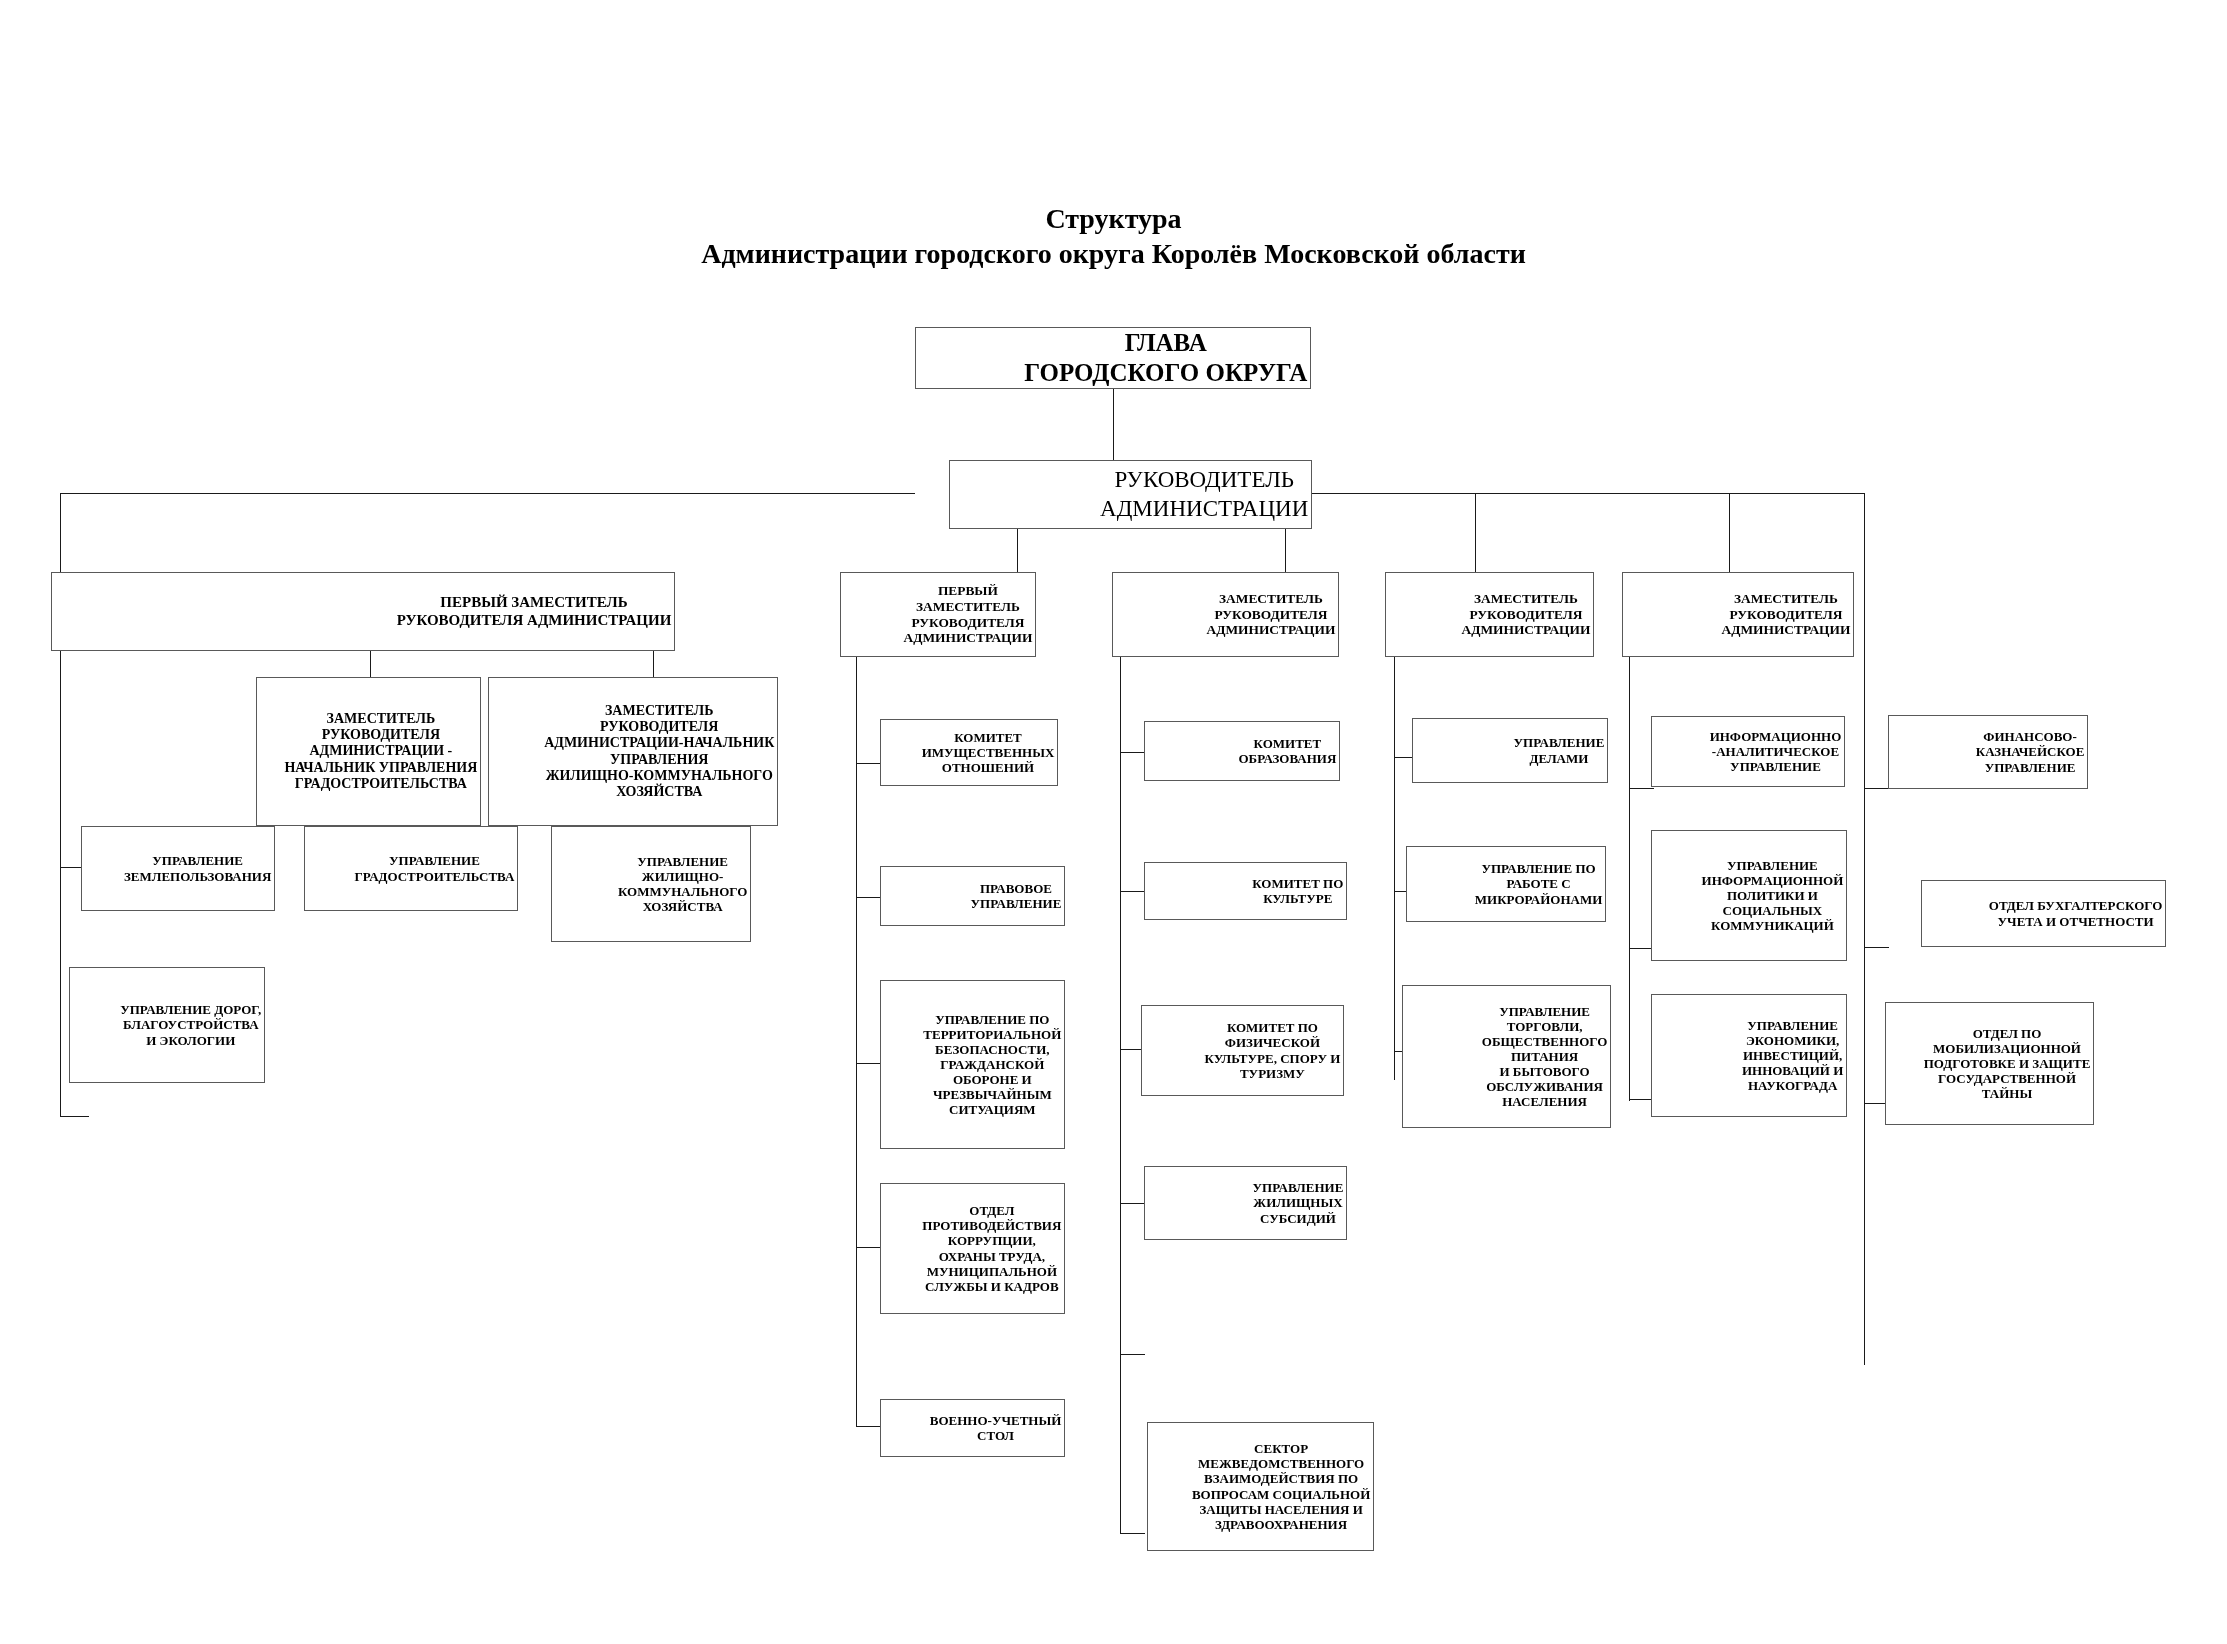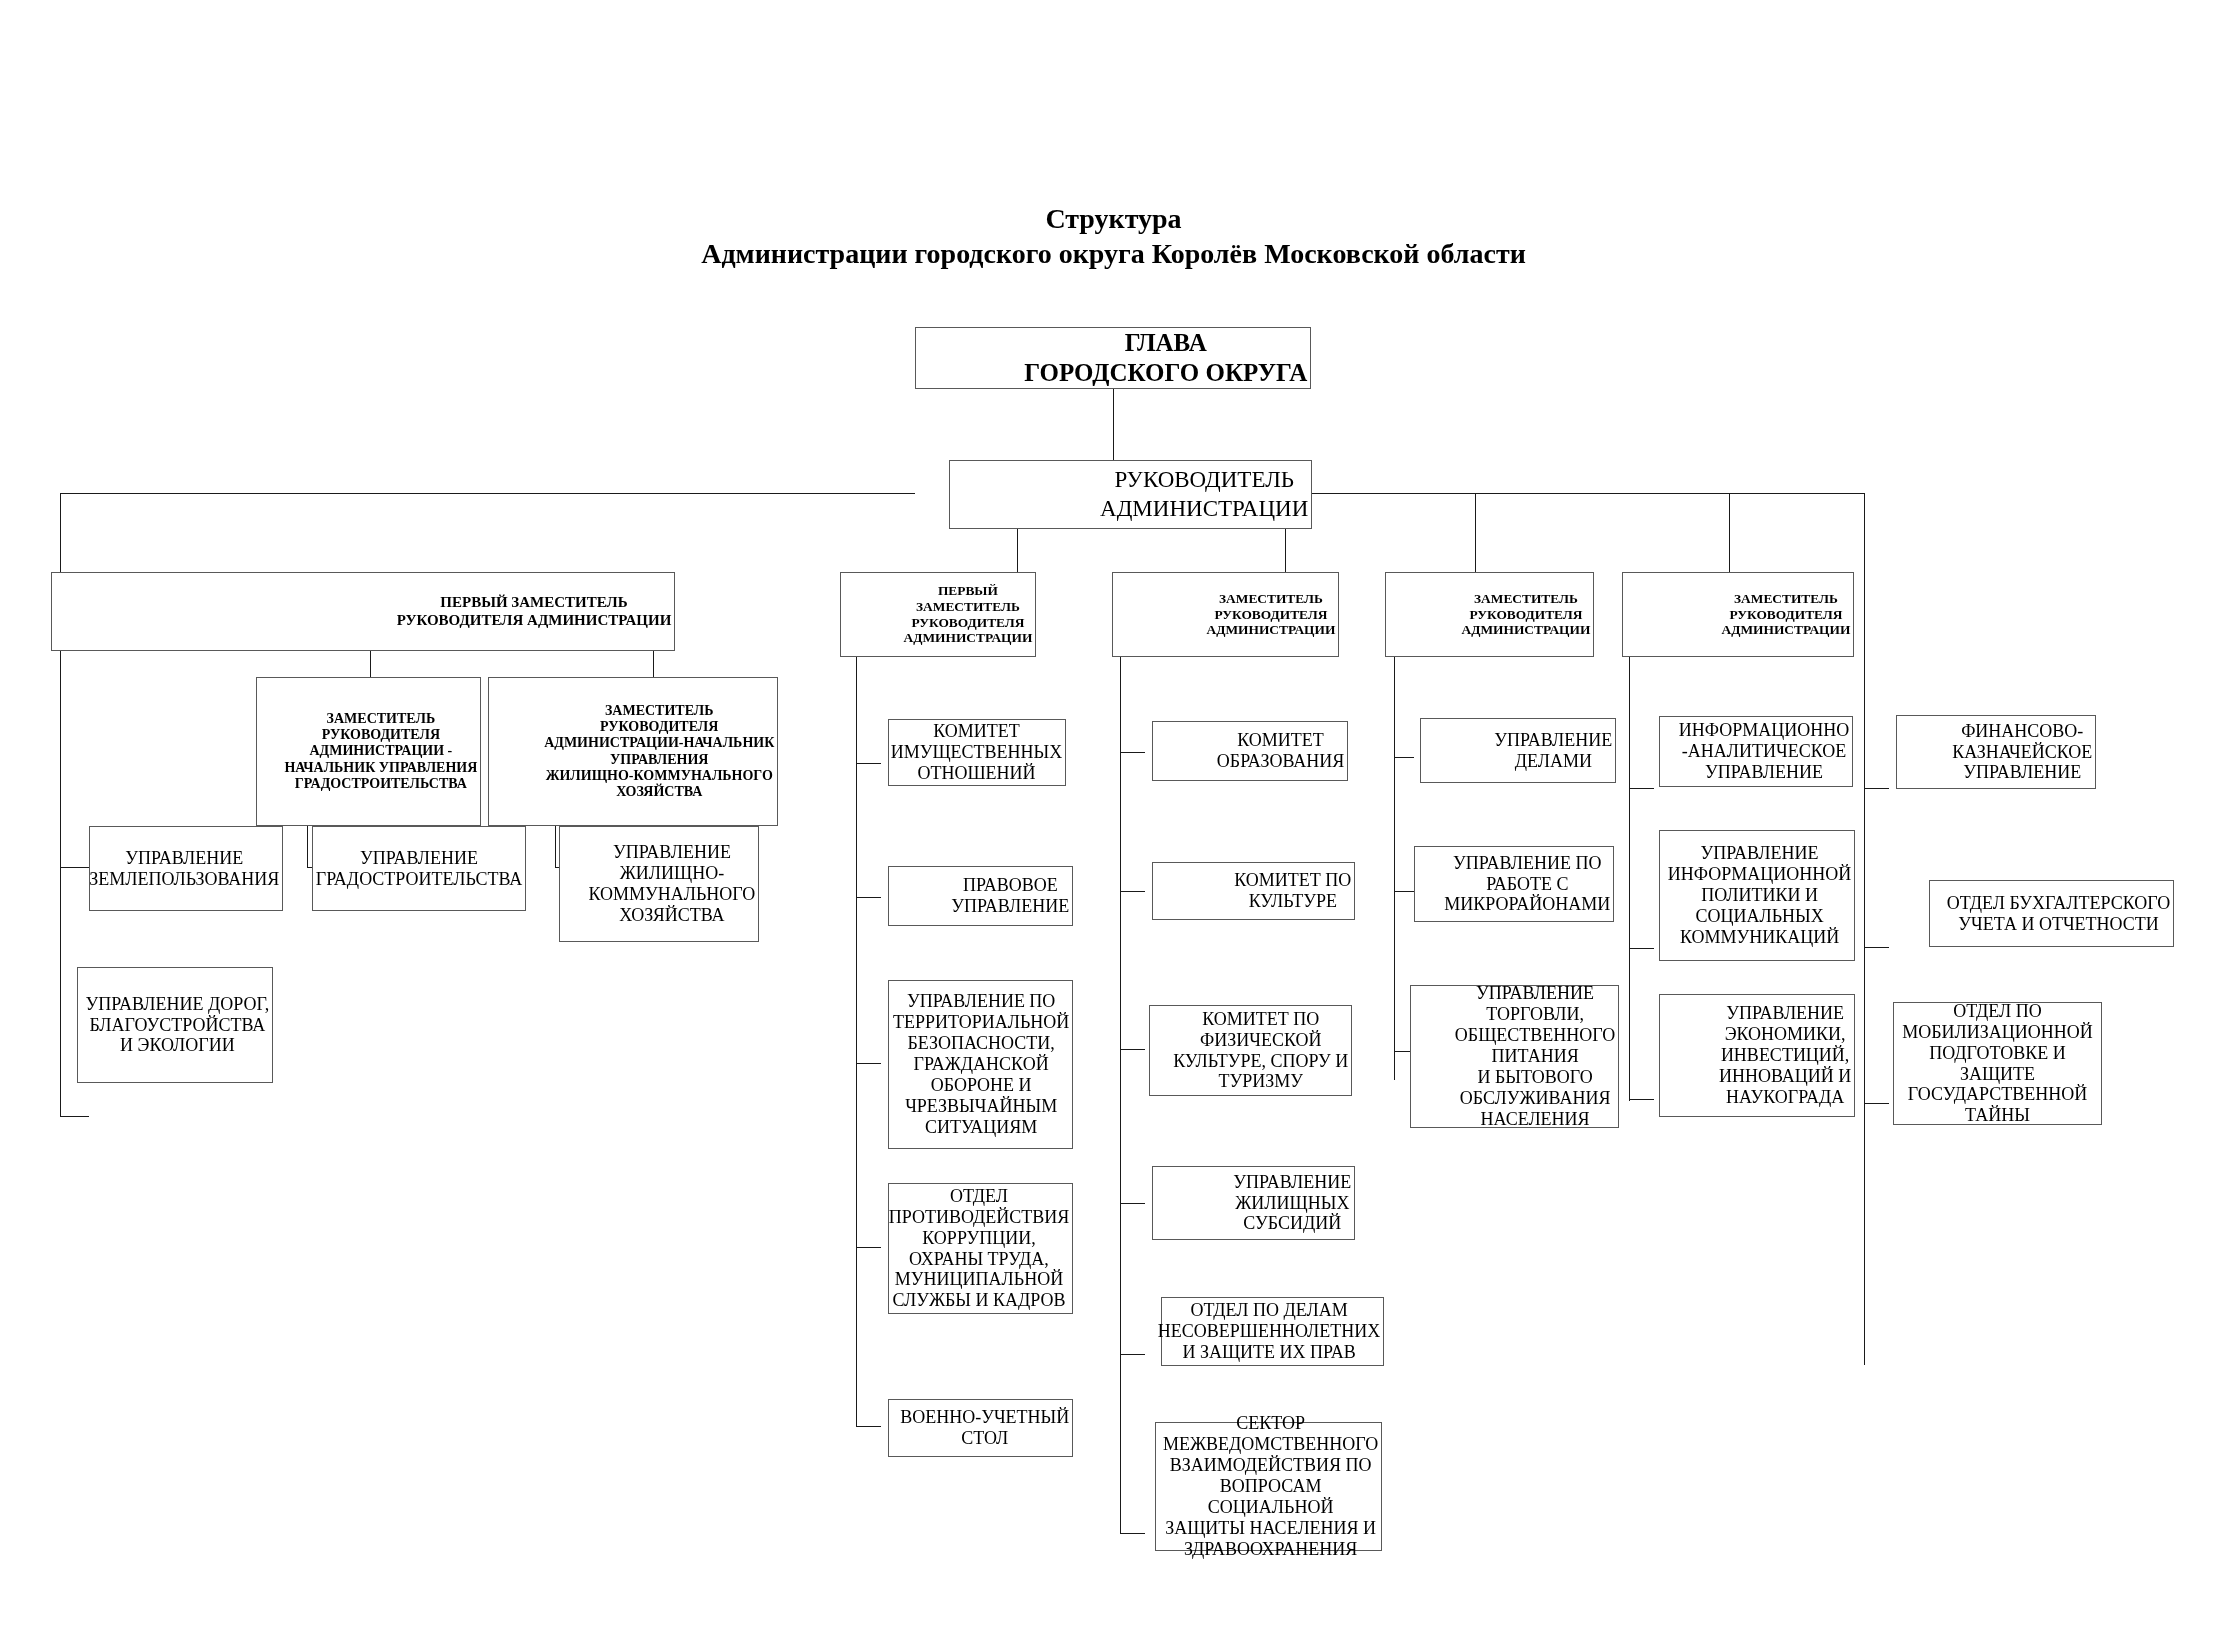--- a/index.html
+++ b/index.html
@@ -44,21 +44,21 @@
     line-height:1.16;
     padding:1.8px 2.7px;
     z-index:3;
   }
   .box span{display:block;white-space:pre-line;}
   .lvl0{font-size:25px;font-weight:bold;border-width:1.8px;line-height:1.22;}
   .lvl1{font-size:23px;border-width:1.8px;line-height:1.24;}
   .lvl2{font-size:15px;font-weight:bold;border-width:1.3px;padding-left:32px;}
   .lvl2b{font-size:13.4px;font-weight:bold;border-width:1.3px;}
   .lvl3{font-size:14px;font-weight:bold;border-width:1.3px;}
-  .leaf{font-size:18px;font-weight:normal;border-width:1.3px;margin-left:8px;}
+  .leaf{font-size:13px;font-weight:bold;border-width:1.3px;}
 
   
   .ln{position:absolute;background:#1a1a1a;z-index:1;}
   .vl{width:1.3px;}
   .hl{height:1.3px;}
 </style>
 </head>
 <body>
 
 <div id="page">
@@ -253,25 +253,20 @@
 КУЛЬТУРЕ, СПОРУ И
 ТУРИЗМУ</span>
     </div>
 
   <div class="box leaf" style="left:1144px;top:1166px;width:203px;height:74px;">
       <span>УПРАВЛЕНИЕ
 ЖИЛИЩНЫХ
 СУБСИДИЙ</span>
     </div>
 
-  <div class="box leaf" style="left:1153px;top:1297px;width:223px;height:69px;">
-      <span>ОТДЕЛ ПО ДЕЛАМ
-НЕСОВЕРШЕННОЛЕТНИХ
-И ЗАЩИТЕ ИХ ПРАВ</span>
-    </div>
 
   <div class="box leaf" style="left:1147px;top:1422px;width:227px;height:129px;padding-left:8px;">
       <span>СЕКТОР
 МЕЖВЕДОМСТВЕННОГО
 ВЗАИМОДЕЙСТВИЯ ПО
 ВОПРОСАМ СОЦИАЛЬНОЙ
 ЗАЩИТЫ НАСЕЛЕНИЯ И
 ЗДРАВООХРАНЕНИЯ</span>
     </div>
 

